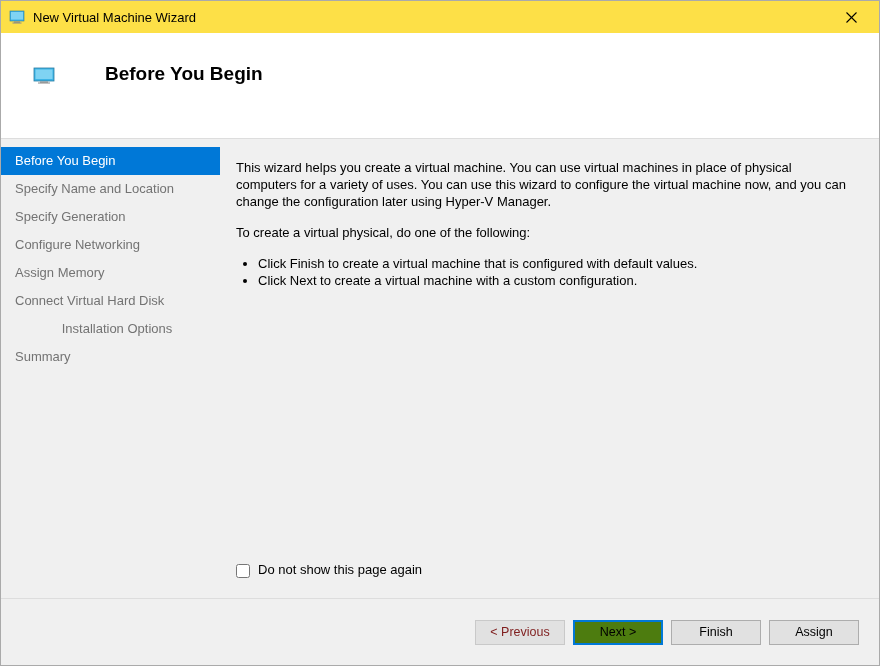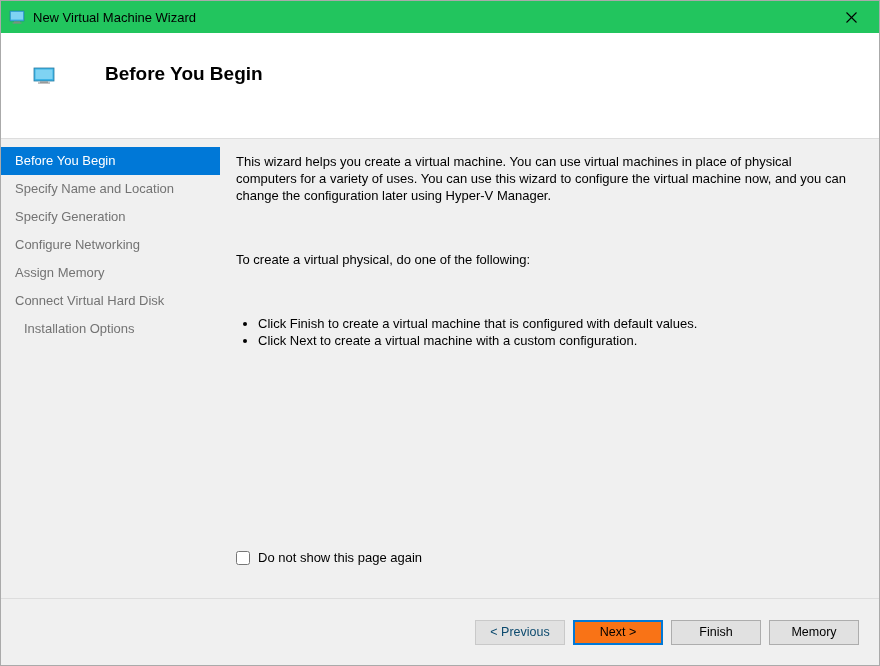--- a/index.html
+++ b/index.html
@@ -14,21 +14,21 @@
       width: 880px;
       height: 666px;
       overflow: hidden;
       border: 1px solid #aaa;
     }
     .titlebar {
       height: 32px;
       display: flex;
       align-items: center;
       padding: 0 8px;
-      background: #22c55e;
+      background: #fde047;
     }
     .titlebar .app-icon {
       width: 16px;
       height: 16px;
       margin-right: 8px;
     }
     .titlebar .title {
       flex: 1;
       font-size: 13px;
       color: #000;
@@ -80,49 +80,49 @@
       color: #737373;
       cursor: pointer;
       line-height: 16px;
     }
     .sidebar .step.selected {
       background: #0078d7;
       color: #fff;
     }
     .sidebar .step.indented {
       padding-left: 23px;
+      text-align: center;
     }
     .content {
       flex: 1;
-      padding: 14px 24px 14px 16px;
+      padding: 20px 24px 14px 16px;
       font-size: 13px;
       color: #000;
       line-height: 17px;
       display: flex;
       flex-direction: column;
-      gap: 33px;
     }
     .content .para {
       margin-bottom: 14px;
     }
     .content ul {
       padding-left: 22px;
       margin-bottom: 18px;
     }
     .content ul li {
       list-style: disc;
     }
     .content .spacer {
       flex: 1;
     }
     .checkbox-row {
       display: flex;
-      align-items: center;
+      align-items: flex-end;
       gap: 8px;
-      margin-bottom: 18px;
+      margin-bottom: 6px;
     }
     .checkbox-row input[type="checkbox"] {
       width: 14px;
       height: 14px;
     }
     .footer {
       height: 66px;
       display: flex;
       align-items: center;
       justify-content: flex-end;
@@ -134,27 +134,27 @@
       width: 90px;
       height: 25px;
       font-family: inherit;
       font-size: 12.5px;
       background: #e1e1e1;
       border: 1px solid #adadad;
       cursor: pointer;
       color: #000;
     }
     .footer button:disabled {
-      color: #0c4a6e;
+      color: #7f1d1d;
       cursor: default;
       border-color: #c9c9c9;
     }
     .footer button.default {
       border: 2px solid #0078d7;
-      background: #f97316;
+      background: #4d7c0f;
     }
     .monitor-icon {
       display: inline-block;
     }
   </style>
 </head>
 <body>
 
 <div class="titlebar">
   <span class="app-icon monitor-icon">
@@ -188,34 +188,35 @@
 
 <div class="body-area">
   <div class="sidebar" id="sidebar">
       <div class="step selected">Before You Begin</div>
       <div class="step">Specify Name and Location</div>
       <div class="step">Specify Generation</div>
       <div class="step">Configure Networking</div>
       <div class="step">Assign Memory</div>
       <div class="step">Connect Virtual Hard Disk</div>
       <div class="step indented">Installation Options</div>
+      <div class="step">Summary</div>
     </div>
   <div class="content">
     <div class="para">This wizard helps you create a virtual machine. You can use virtual machines in place of physical computers for a variety of uses. You can use this wizard to configure the virtual machine now, and you can change the configuration later using Hyper-V Manager.</div>
     <div class="para">To create a virtual physical, do one of the following:</div>
     <ul id="bullets">
         <li>Click Finish to create a virtual machine that is configured with default values.</li>
         <li>Click Next to create a virtual machine with a custom configuration.</li>
       </ul>
     <div class="spacer"></div>
     <label class="checkbox-row">
       <input type="checkbox" style="">
       <span>Do not show this page again</span>
     </label>
   </div>
 </div>
 
 <div class="footer">
   <button disabled="">&lt; Previous</button>
   <button class="default">Next &gt;</button>
   <button>Finish</button>
-  <button>Memory</button>
+  <button>Assign</button>
 </div>
 
 </body></html>

